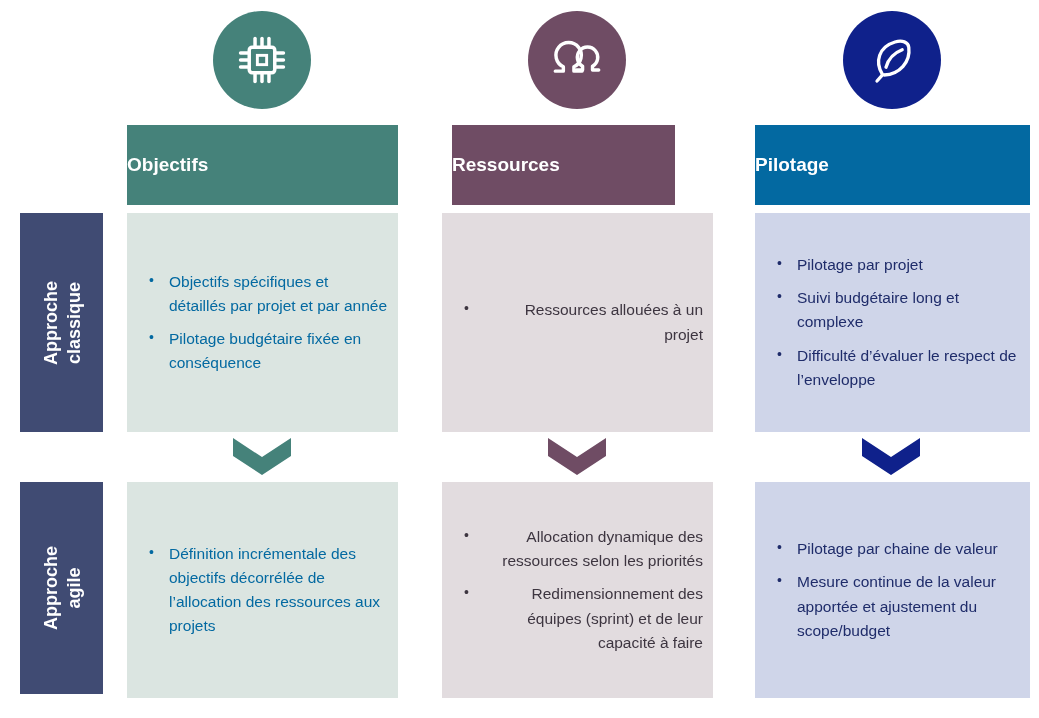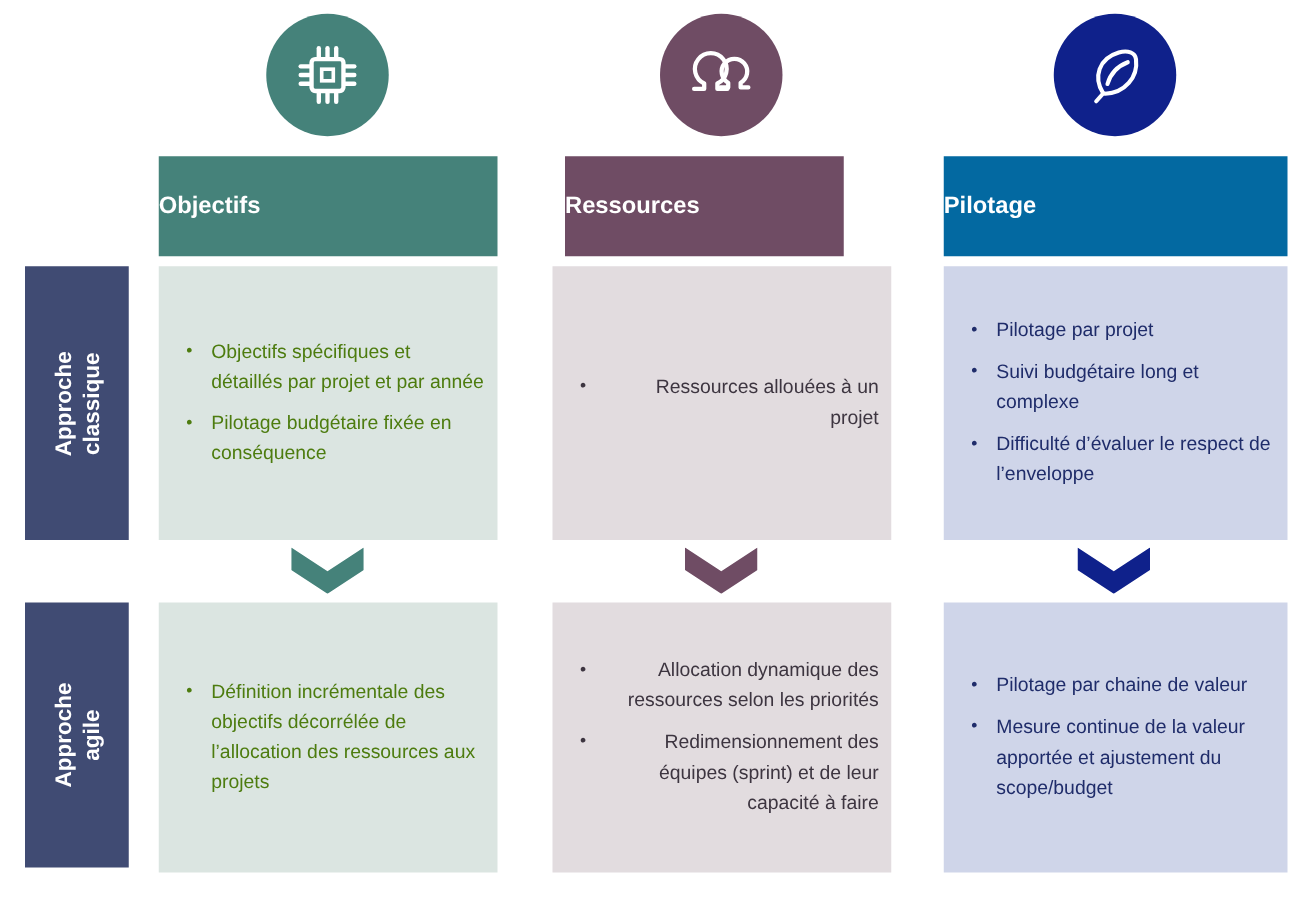--- a/index.html
+++ b/index.html
@@ -42,21 +42,21 @@
   }
 
   
   .cell {
     position:absolute; display:flex; align-items:center;
     font-size:15.5px; line-height:1.55;
     padding:14px 10px 14px 18px; box-sizing:border-box;
   }
   .cell.r1 { top:213px; height:219px; }
   .cell.r2 { top:482px; height:216px; }
-  .cell.c1 { left:127px; width:271px; background:#DBE5E1; color:#4d7c0f; }
+  .cell.c1 { left:127px; width:271px; background:#DBE5E1; color:#0369a1; }
   .cell.c2 { left:442px; width:271px; background:#E2DCDF; color:#3D3540;text-align:right; }
   .cell.c3 { left:755px; width:275px; background:#CFD5E9; color:#1F2C6A; }
   .cell ul { list-style:none; margin:0; padding:0; }
   .cell li { position:relative; padding-left:24px; margin:9px 0; }
   .cell li::before {
     content:"•"; position:absolute; left:4px; top:0; font-size:14px;
   }
 
   
   .chevron { position:absolute; top:438px; width:58px; height:37px; }

